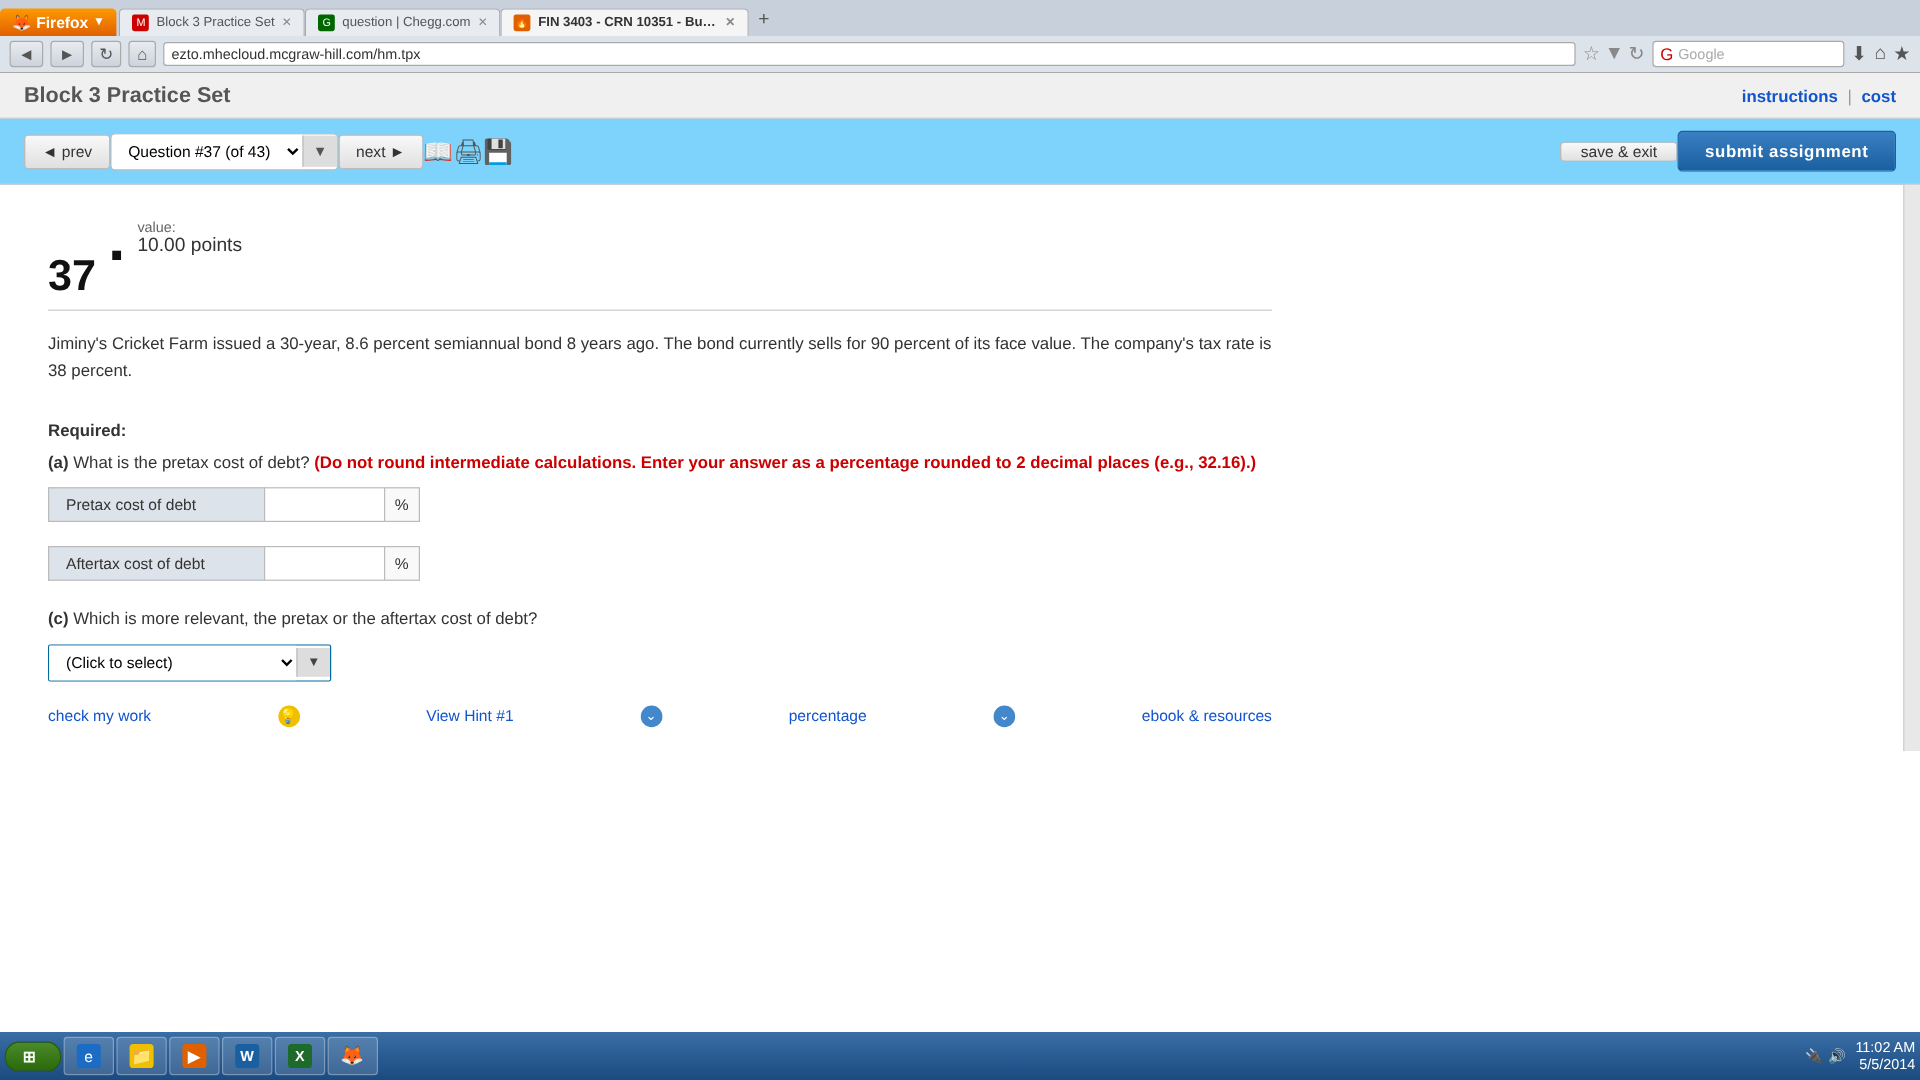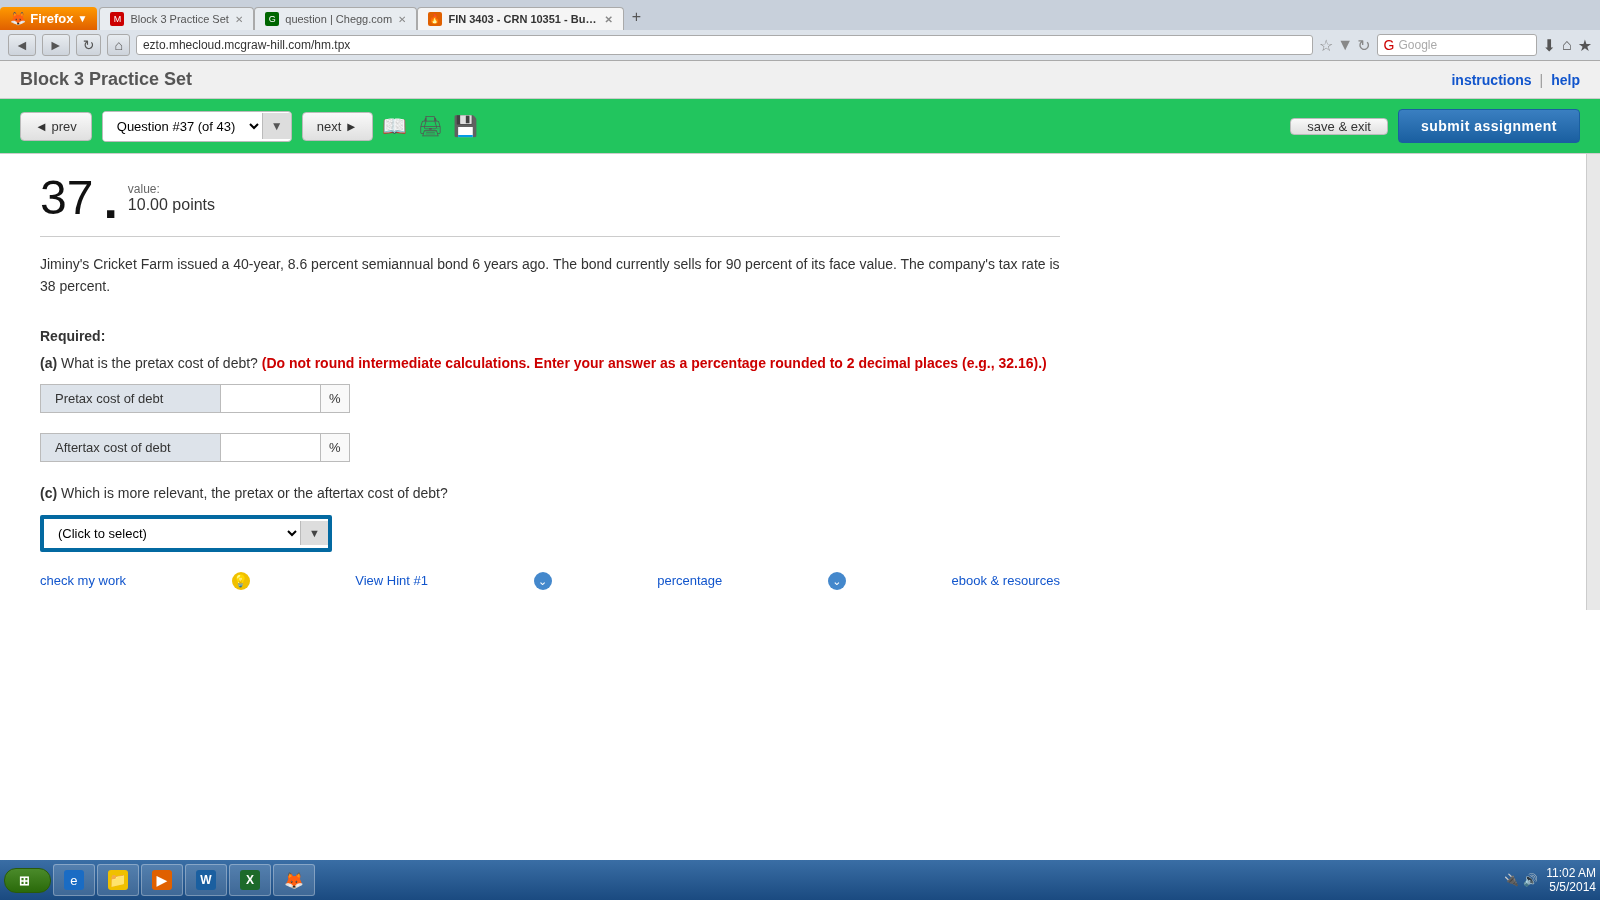--- a/index.html
+++ b/index.html
@@ -179,26 +179,26 @@
       font-weight: bold;
       cursor: pointer;
     }
 
     .header-divider {
       color: #999;
     }
 
     
     .toolbar {
-      background: #22c55e;
+      background: #7dd3fc;
       border-bottom: 1px solid #ccc;
       padding: 10px 20px;
       display: flex;
       align-items: center;
-      gap: 10px;
+      gap: 0;
     }
 
     .toolbar-btn {
       background: linear-gradient(to bottom, #f9f9f9, #e0e0e0);
       border: 1px solid #bbb;
       border-radius: 4px;
       padding: 6px 14px;
       cursor: pointer;
       font-size: 13px;
       display: flex;
@@ -272,24 +272,25 @@
     }
 
     .question-number-row {
       display: flex;
       align-items: flex-start;
       gap: 10px;
       margin-bottom: 10px;
     }
 
     .question-number {
-      font-size: 48px;
-      font-weight: normal;
+      font-size: 36px;
+      font-weight: bold;
       color: #111;
       line-height: 1;
+      margin-top: 38px;
     }
 
     .question-dot {
       font-size: 52px;
       font-weight: bold;
       color: #111;
       line-height: 1;
     }
 
     .value-block {
@@ -377,24 +378,24 @@
       border: 1px solid #bbb;
       padding: 6px 8px;
       font-size: 13px;
       background: #f9f9f9;
       color: #333;
     }
 
     .dropdown-wrapper {
       display: flex;
       align-items: center;
-      border: 4px solid #0369a1;
+      border: 1px solid #0369a1;
       border-radius: 2px;
       background: white;
-      width: 292px;
+      width: 236px;
       margin: 10px 0;
       overflow: hidden;
     }
 
     .dropdown-wrapper select {
       border: none;
       outline: none;
       padding: 6px 10px;
       font-size: 13px;
       background: white;
@@ -594,21 +595,21 @@
     <span style="font-size:16px; color:#555;">⌂</span>
     <span style="font-size:16px; color:#555;">★</span>
   </div>
 </div>
 
 <div class="page-header">
   <span class="page-title">Block 3 Practice Set</span>
   <div class="header-links">
     <a class="header-link">instructions</a>
     <span class="header-divider">|</span>
-    <a class="header-link">help</a>
+    <a class="header-link">cost</a>
   </div>
 </div>
 
 <div class="toolbar">
   <button class="toolbar-btn">◄ prev</button>
 
   <div class="question-select-wrapper">
     <select>
       <option>Question #37 (of 43)</option>
     </select>
@@ -635,21 +636,21 @@
         <span class="question-number">37</span>
         <span class="question-dot">.</span>
         <div class="value-block">
           <span class="value-label">value:</span>
           <span class="value-points">10.00 points</span>
         </div>
       </div>
 
       <hr class="question-divider">
 
-      <p class="question-text">Jiminy's Cricket Farm issued a 40-year, 8.6 percent semiannual bond 6 years ago. The bond currently sells for 90 percent of its face value. The company's tax rate is 38 percent.</p>
+      <p class="question-text">Jiminy's Cricket Farm issued a 30-year, 8.6 percent semiannual bond 8 years ago. The bond currently sells for 90 percent of its face value. The company's tax rate is 38 percent.</p>
 
       <p class="required-label">Required:</p>
 
       <div class="part-block">
         <div class="part-row">
           <span class="part-label">(a)</span>
           <span>What is the pretax cost of debt?</span>
           <span class="instruction-red">(Do not round intermediate calculations. Enter your answer as a percentage rounded to 2 decimal places (e.g., 32.16).)</span>
         </div>
         <div class="input-row">

